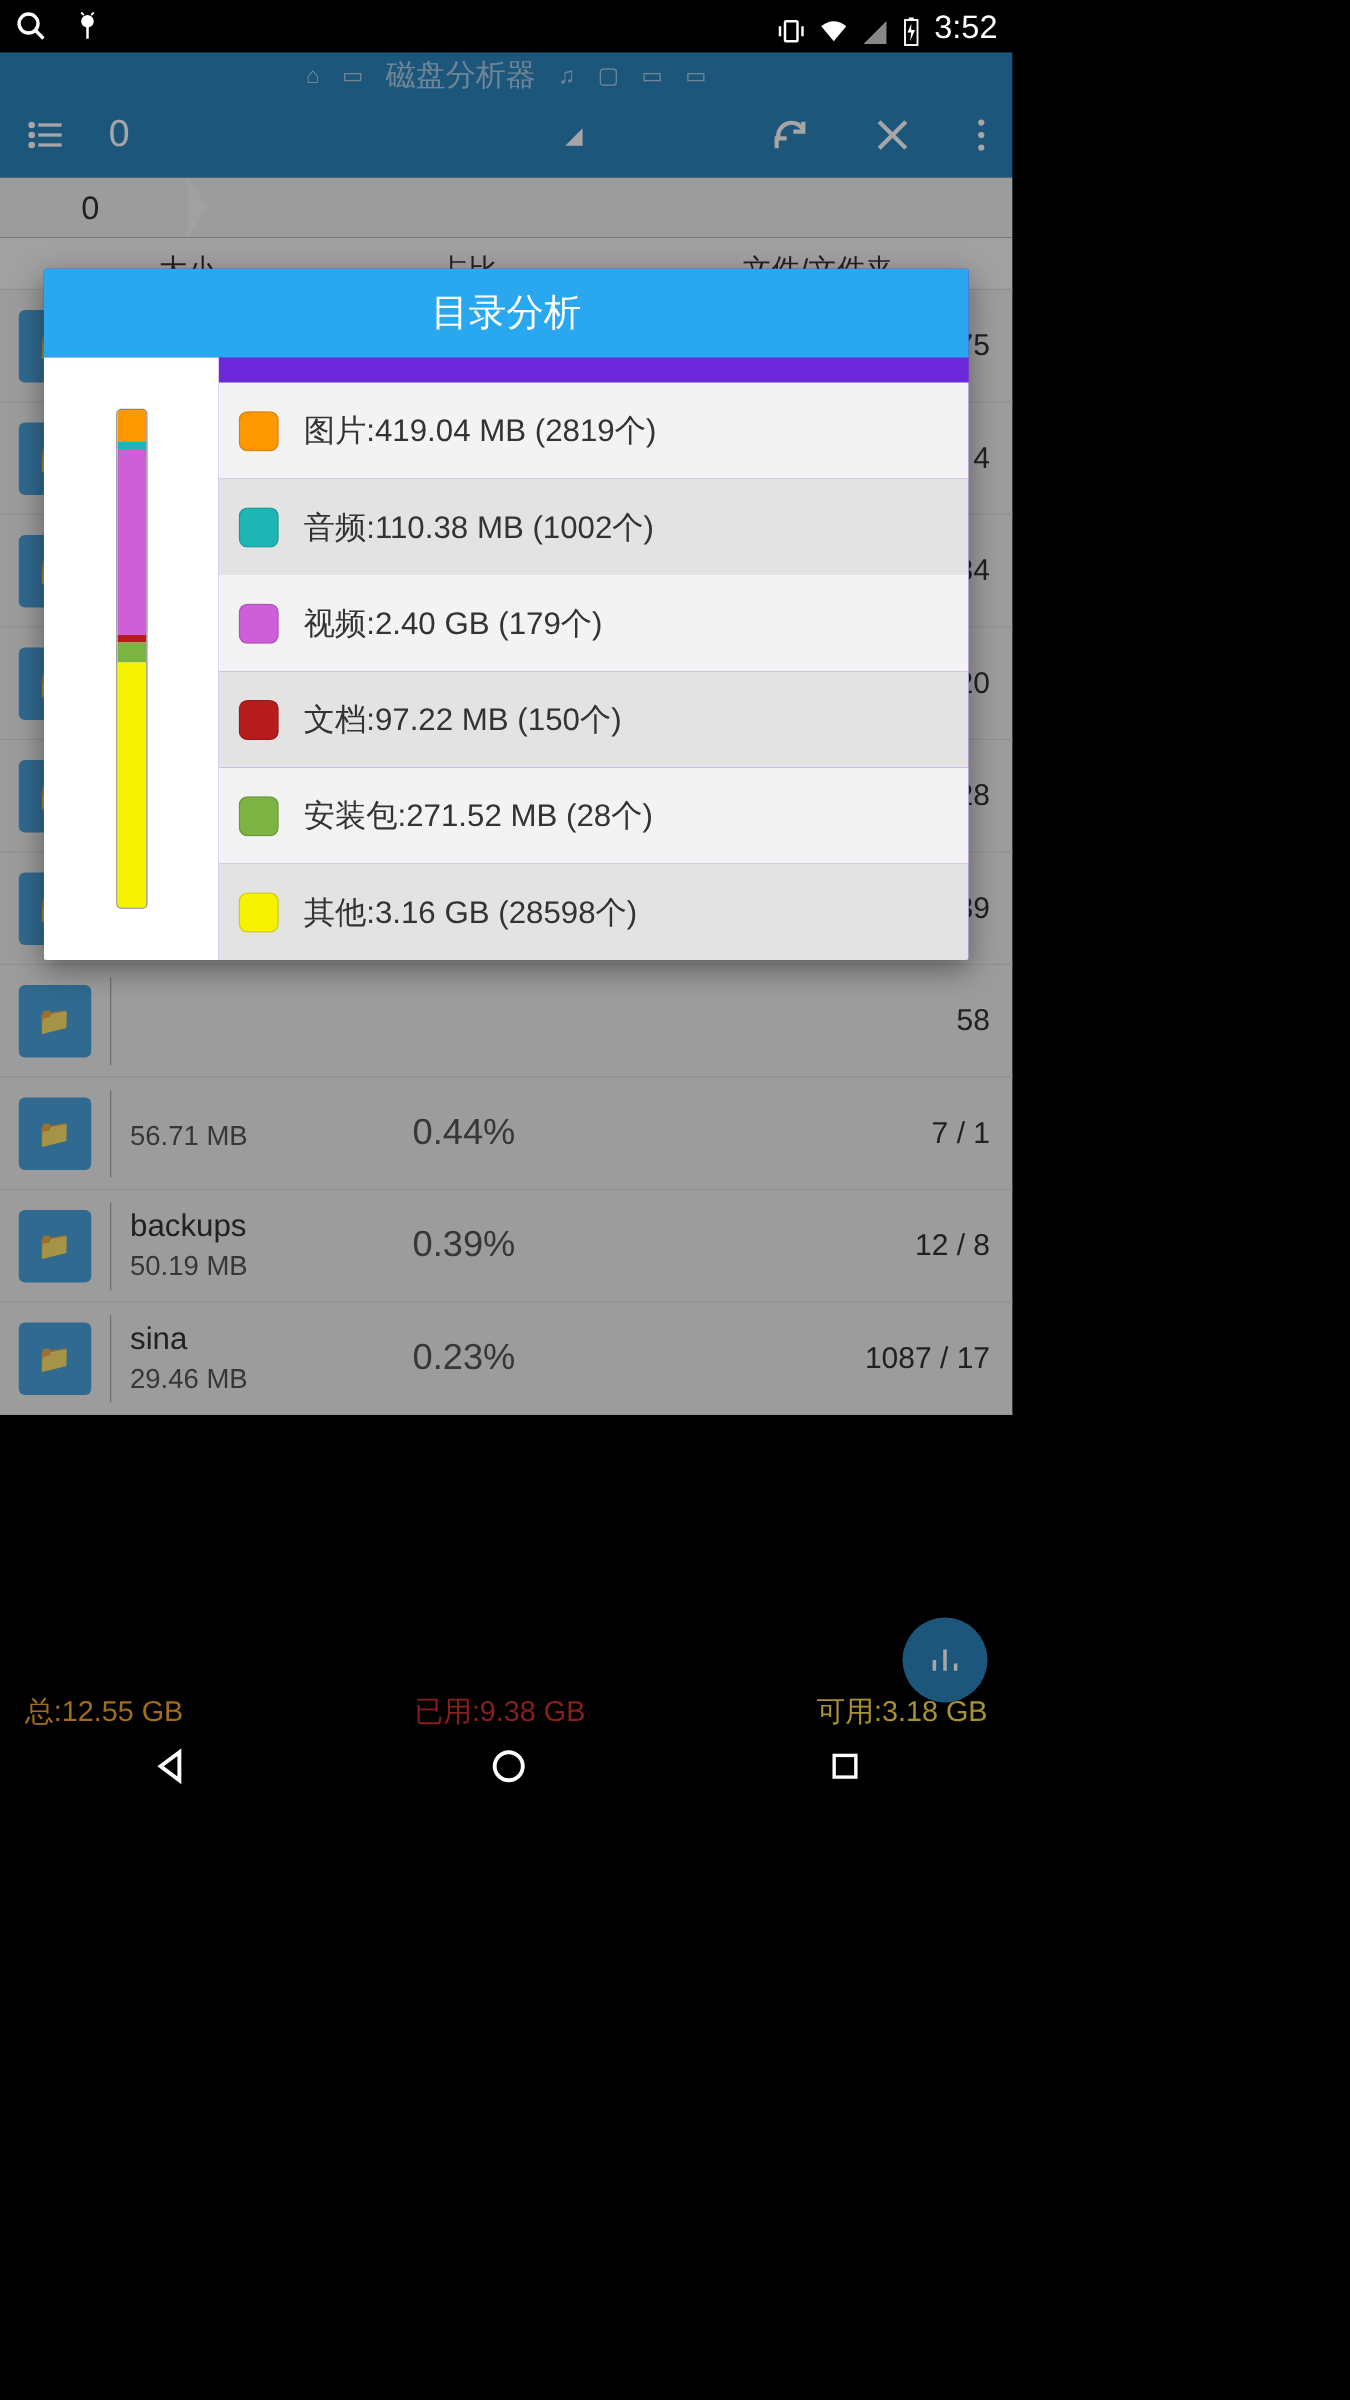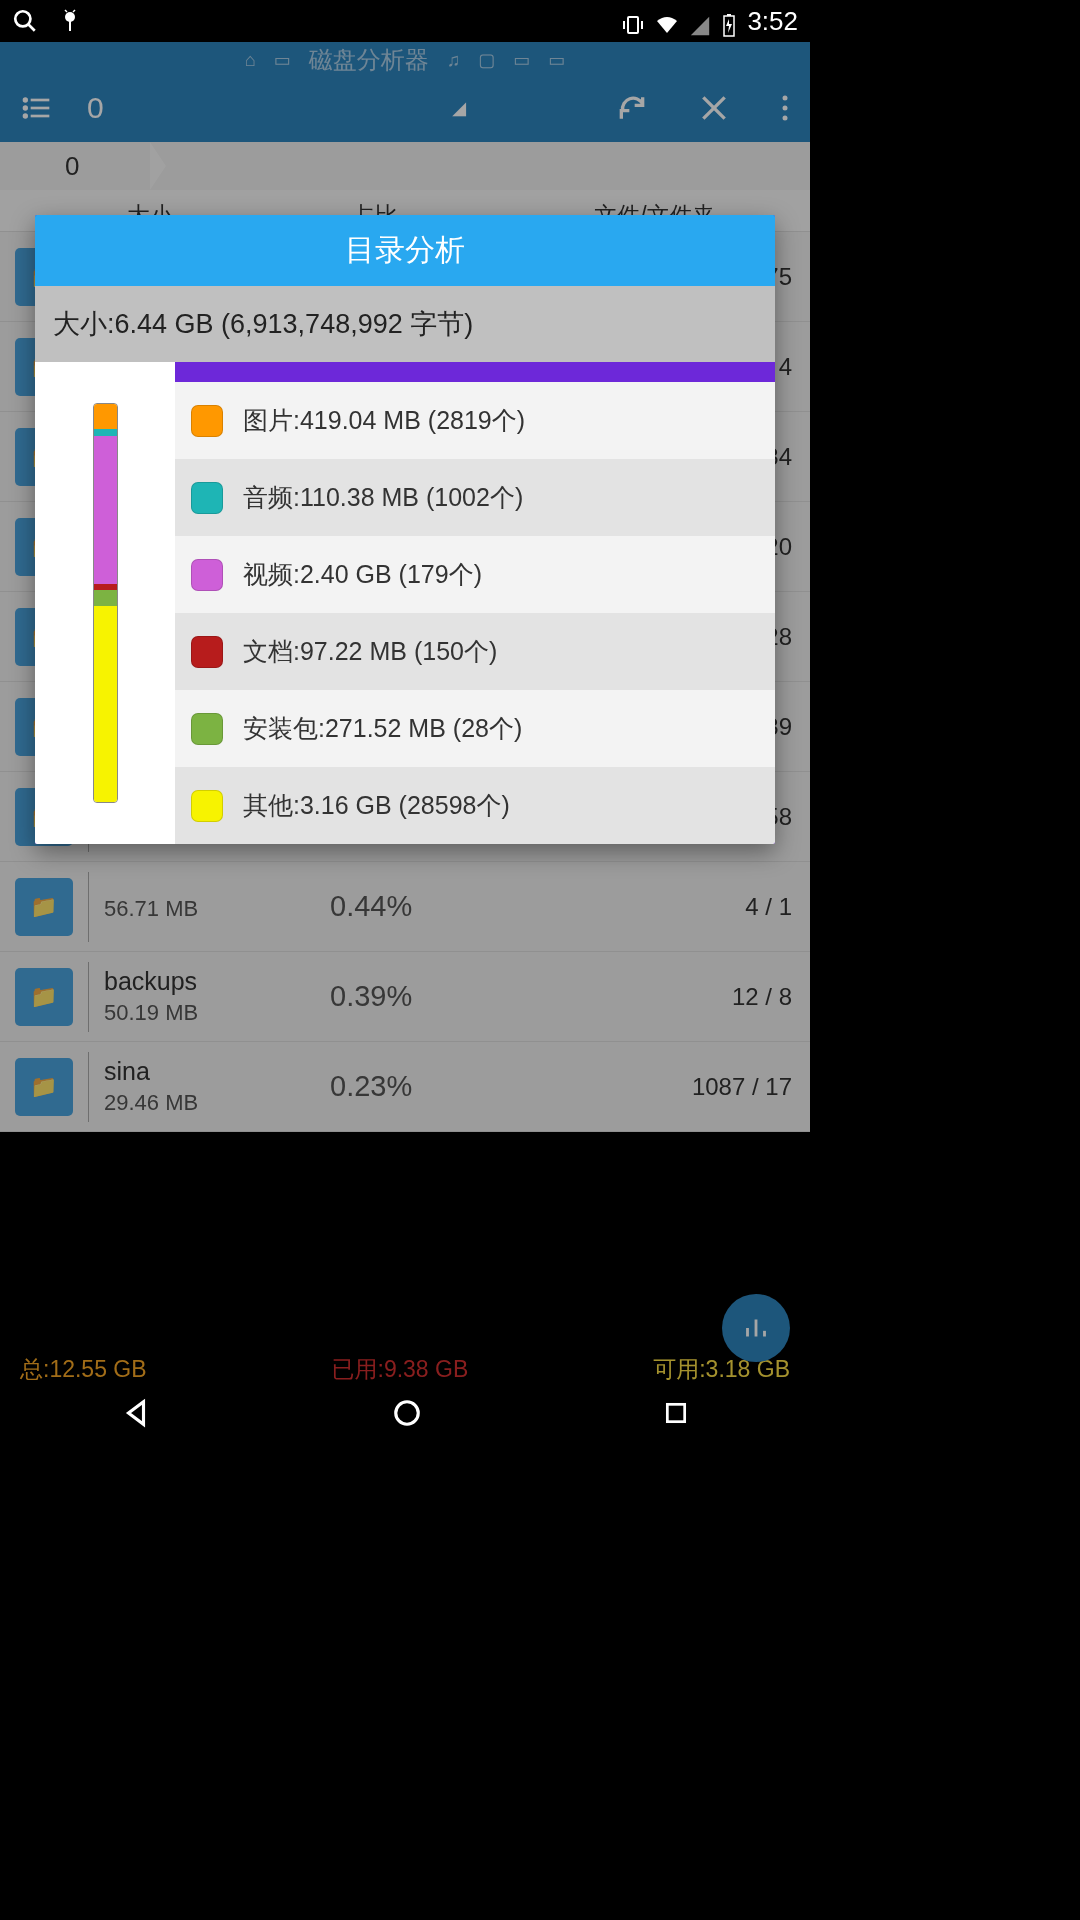--- a/index.html
+++ b/index.html
@@ -265,21 +265,21 @@
     <span class="file-count">58</span>
     </div>
     <div class="file-row">
     <div class="file-icon">📁</div>
     <div class="file-sep"></div>
     <div class="file-info">
       <span class="file-name"></span>
       <span class="file-size">56.71 MB</span>
     </div>
     <span class="file-pct">0.44%</span>
-    <span class="file-count">4 / 1</span>
+    <span class="file-count">7 / 1</span>
     </div>
     <div class="file-row">
     <div class="file-icon">📁</div>
     <div class="file-sep"></div>
     <div class="file-info">
       <span class="file-name">backups</span>
       <span class="file-size">50.19 MB</span>
     </div>
     <span class="file-pct">0.39%</span>
     <span class="file-count">12 / 8</span>
@@ -325,21 +325,20 @@
       <svg width="26" height="26" viewBox="0 0 24 24" fill="none" stroke="#fff" stroke-width="2.5">
         <rect x="4" y="4" width="16" height="16"></rect>
       </svg>
     </span>
 </div>
 
 <div class="overlay"></div>
 
 <div class="dialog">
   <div class="dialog-title">目录分析</div>
-  <div class="dialog-size">大小:6.44 GB (6,913,748,992 字节)</div>
   <div class="dialog-body">
     <div class="dialog-bar-col">
       <div class="stacked-bar" id="stacked-bar">
           <div class="seg seg-orange" style="height: 6.35%;"></div>
           <div class="seg seg-teal" style="height: 1.67%;"></div>
           <div class="seg seg-purple" style="height: 37.27%;"></div>
           <div class="seg seg-red" style="height: 1.47%;"></div>
           <div class="seg seg-green" style="height: 4.12%;"></div>
           <div class="seg seg-yellow" style="height: 49.07%;"></div>
         </div>

